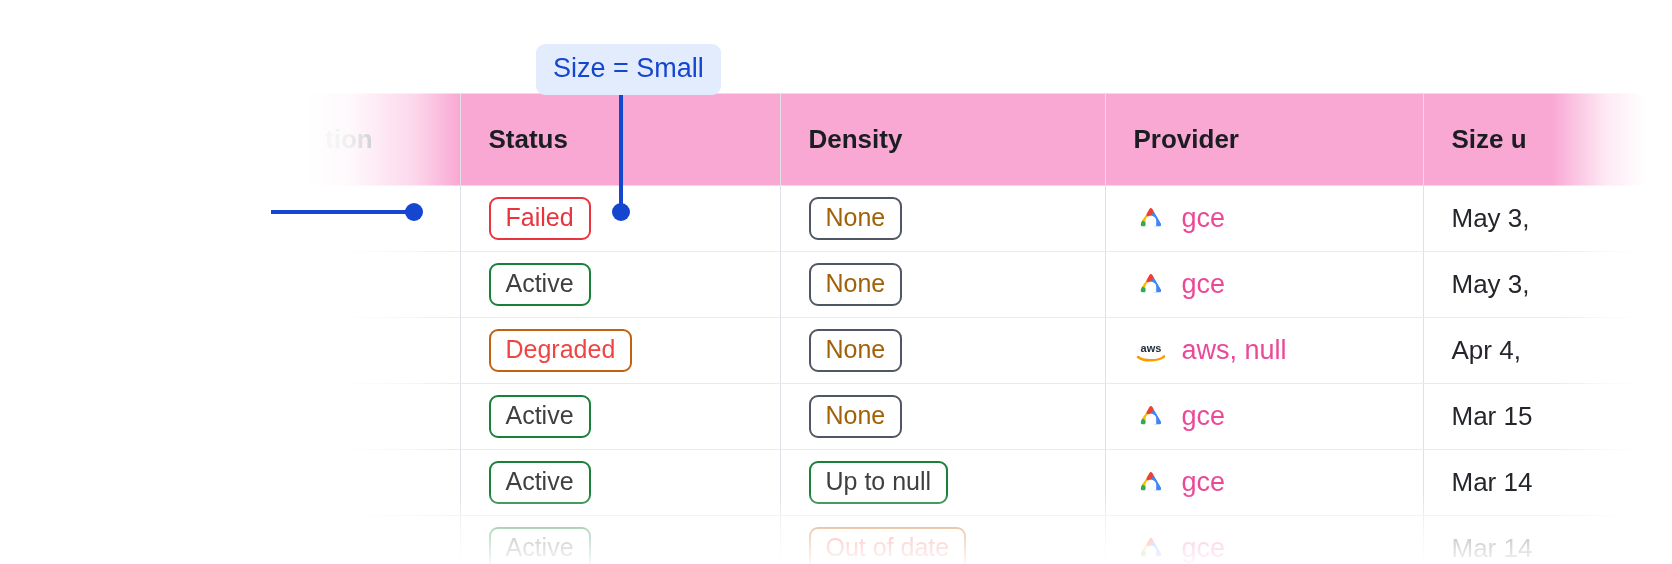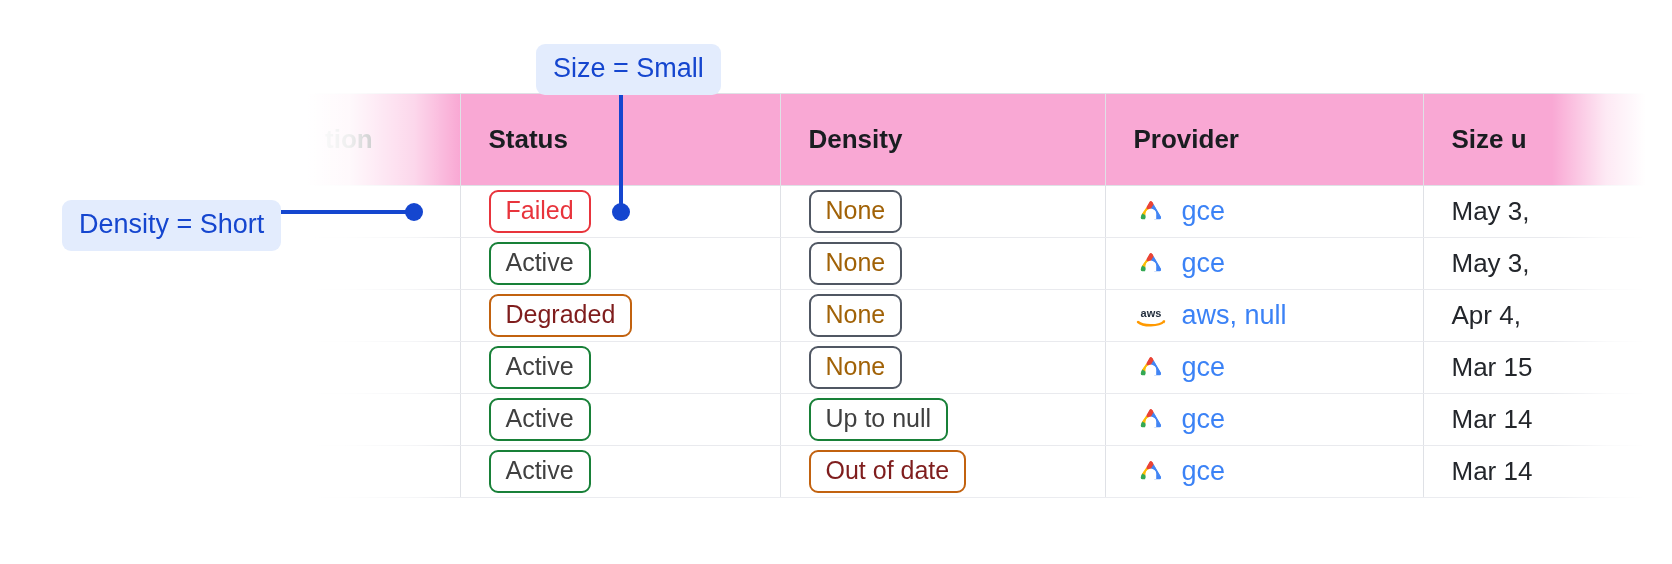--- a/index.html
+++ b/index.html
@@ -22,21 +22,21 @@
     border-collapse: collapse;
     table-layout: fixed;
     width: 1440px;
   }
   table.grid th, table.grid td {
     border-right: 1px solid #dfe1e6;
     border-bottom: 1px solid #e9eaee;
     padding: 0 28px;
     text-align: left;
     vertical-align: middle;
-    height: 52px;
+    height: 66px;
     white-space: nowrap;
   }
   table.grid thead th {
     background: #f9a8d4;
     height: 92px;
     font-size: 26px;
     font-weight: 700;
     color: #1a1d21;
     border-bottom: 1px solid #dfe1e6;
     border-top: 1px solid #dfe1e6;
@@ -62,27 +62,27 @@
     border: 2px solid #444;
     border-radius: 9px;
     padding: 5px 15px 7px 15px;
     font-size: 25px;
     line-height: 1.1;
     background: #fff;
     white-space: nowrap;
   }
   .badge.red     { border-color: #e8343c; color: #e8343c; }
   .badge.green   { border-color: #188038; color: #404040; }
-  .badge.orange  { border-color: #c2620f; color: #7f1d1d; }
+  .badge.orange  { border-color: #c2620f; color: #ef4444; }
   .badge.neutral { border-color: #505763; color: #a16207; }
 
   
   .provider-cell { display: flex; align-items: center; gap: 14px; }
   .prov-icon { width: 34px; height: 30px; flex: 0 0 auto; display: block; }
-  .prov-label { font-size: 27px; color: #3b82f6; }
+  .prov-label { font-size: 27px; color: #ec4899; }
 
   
   .fade-left {
     position: absolute; left: 297px; top: 93px;
     width: 163px; height: 471px;
     background: linear-gradient(to right, rgba(255,255,255,1) 6%, rgba(255,255,255,0.93) 32%, rgba(255,255,255,0.55) 72%, rgba(255,255,255,0.0) 100%);
     pointer-events: none;
   }
   .fade-left-hard {
     position: absolute; left: 0; top: 0;
@@ -311,16 +311,15 @@
   <div class="fade-left-hard"></div>
   <div class="fade-right"></div>
 
   <svg class="anno-svg" viewBox="0 0 1672 564">
     <line x1="271" y1="212" x2="410" y2="212" stroke="#1546CF" stroke-width="4"></line>
     <circle cx="414" cy="212" r="9" fill="#1546CF"></circle>
     <line x1="621" y1="78" x2="621" y2="205" stroke="#1546CF" stroke-width="4"></line>
     <circle cx="621" cy="212" r="9" fill="#1546CF"></circle>
   </svg>
 
-  <div class="anno-pill" style="left:62px; top:192px;">Density = Short</div>
   <div class="anno-pill" style="left:536px; top:36px;">Size = Small</div>
 
 </div>
 
 </body></html>

